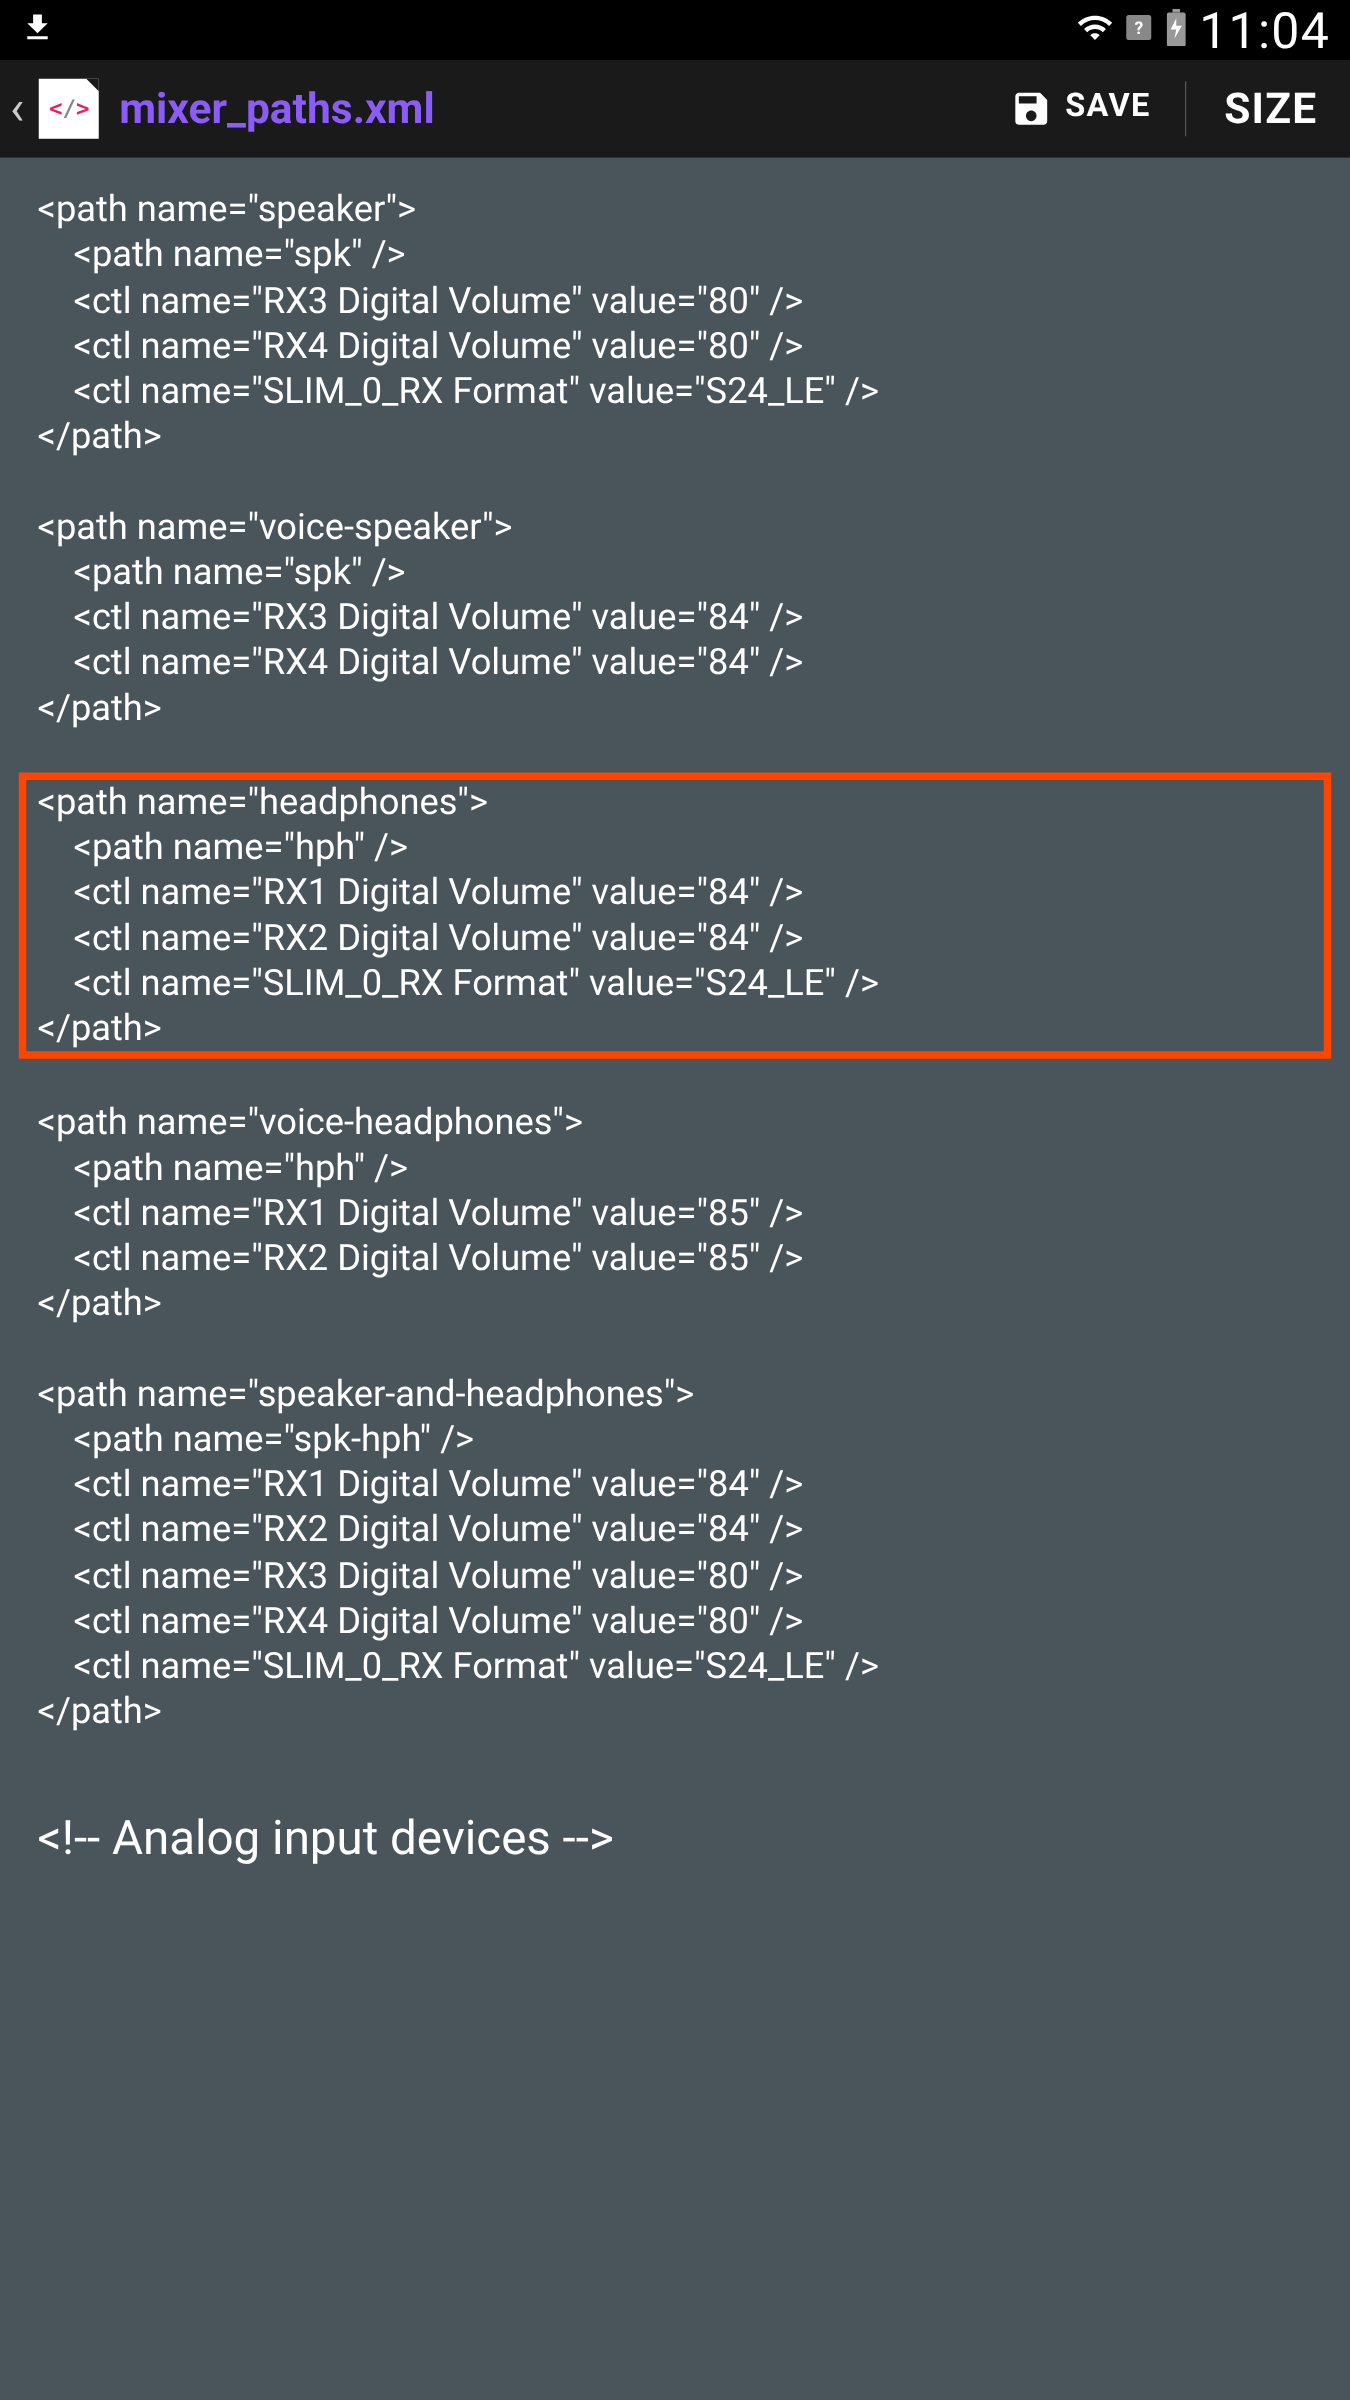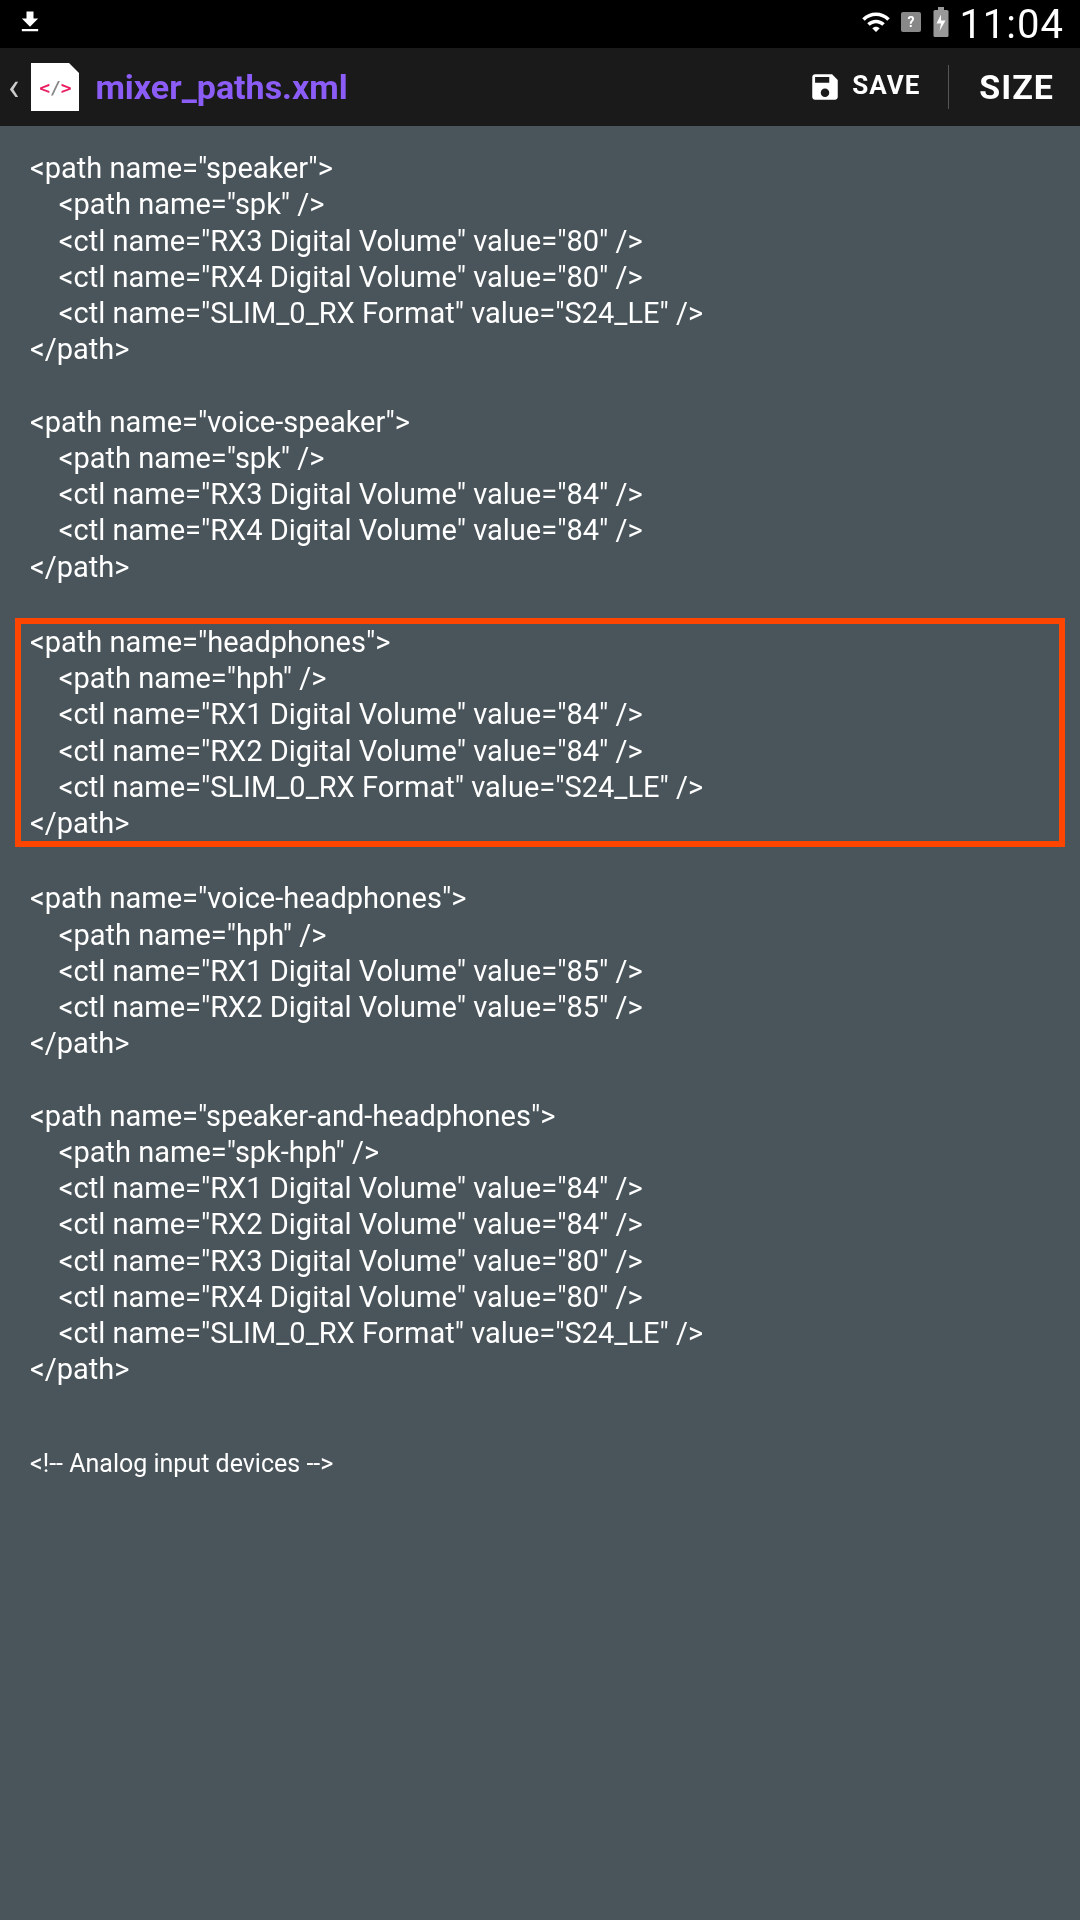--- a/index.html
+++ b/index.html
@@ -117,21 +117,21 @@
   outline: 6px solid #ff4500;
   outline-offset: -3px;
   padding: 3px 0;
   margin-left: -12px;
   padding-left: 12px;
   margin-right: -12px;
   padding-right: 12px;
 }
 .comment-block {
   color: #fff;
-  font-size: 25px;
+  font-size: 38px;
   line-height: 1.25;
   white-space: pre;
   margin-top: 60px;
 }
 </style>
 </head>
 <body>
 
 <div class="status-bar">
   <div class="status-left">

